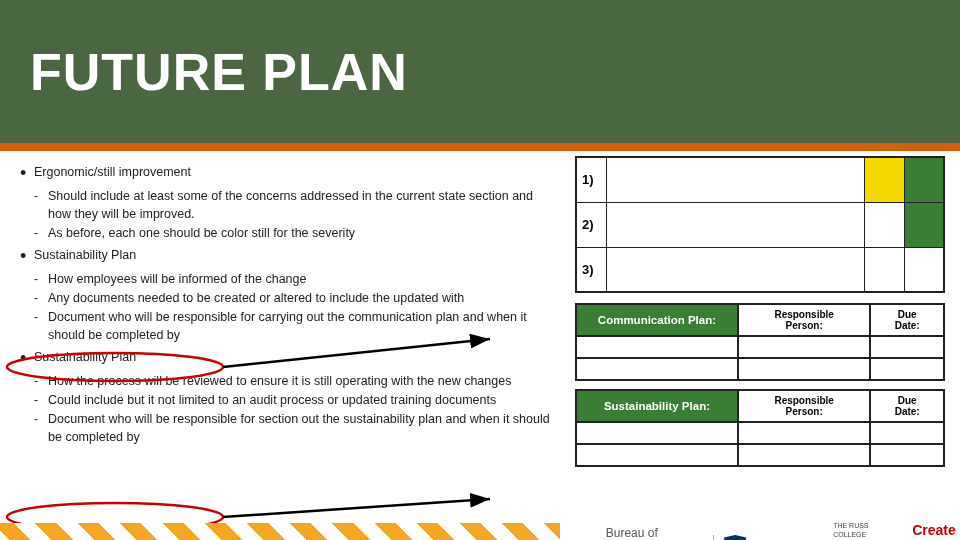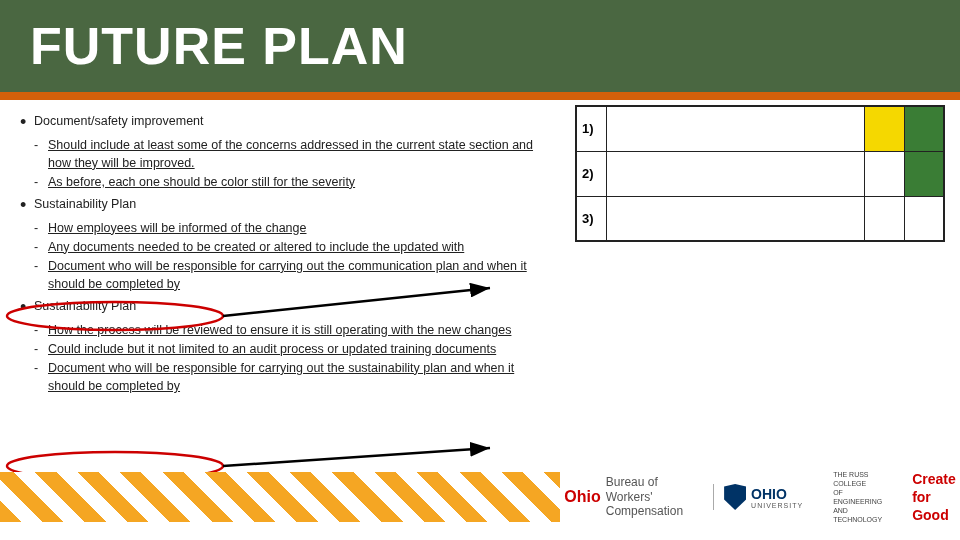--- a/index.html
+++ b/index.html
@@ -8,21 +8,21 @@
       height: 540px;
       overflow: hidden;
       font-family: Arial, sans-serif;
       background: #fff;
       position: relative;
     }
 
     
     .header {
       background: #4a6741;
-      height: 92px;
+      height: 143px;
       display: flex;
       align-items: center;
       padding-left: 30px;
       position: relative;
     }
     .header-title {
       font-size: 52px;
       font-weight: bold;
       color: #fff;
       letter-spacing: 1px;
@@ -66,21 +66,20 @@
     .sub-item {
       padding-left: 14px;
       display: flex;
       margin-bottom: 1px;
     }
     .sub-dash {
       min-width: 14px;
     }
     .sub-text {
       flex: 1;
-      text-decoration: underline;
     }
 
     
     .hazard-stripe {
       height: 50px;
       background: repeating-linear-gradient(
         45deg,
         #f5a623,
         #f5a623 15px,
         #fff 15px,
@@ -219,21 +218,21 @@
 </div>
 
 <div class="orange-stripe"></div>
 
 <div class="main-content">
 
   <div class="left-panel">
 
     <div class="bullet-item">
       <span class="bullet-dot">•</span>
-      <span class="bullet-text">Document/safety improvement</span>
+      <span class="bullet-text">Ergonomic/still improvement</span>
     </div>
     <div class="sub-item">
       <span class="sub-dash">-</span>
       <span class="sub-text">Should include at least some of the concerns addressed in the current state section and how they will be improved.</span>
     </div>
     <div class="sub-item">
       <span class="sub-dash">-</span>
       <span class="sub-text">As before, each one should be color still for the severity</span>
     </div>
 
@@ -261,21 +260,21 @@
     <div class="sub-item">
       <span class="sub-dash">-</span>
       <span class="sub-text">How the process will be reviewed to ensure it is still operating with the new changes</span>
     </div>
     <div class="sub-item">
       <span class="sub-dash">-</span>
       <span class="sub-text">Could include but it not limited to an audit process or updated training documents</span>
     </div>
     <div class="sub-item">
       <span class="sub-dash">-</span>
-      <span class="sub-text">Document who will be responsible for carrying out the sustainability plan and when it should be completed by</span>
+      <span class="sub-text">Document who will be responsible for section out the sustainability plan and when it should be completed by</span>
     </div>
 
     <svg style="position:absolute;left:0;top:118px;width:570px;height:300px;pointer-events:none;">
 
       <ellipse cx="115" cy="98" rx="108" ry="14" fill="none" stroke="#cc0000" stroke-width="2.5"></ellipse>
 
       <line x1="223" y1="98" x2="490" y2="70" stroke="#000" stroke-width="2.5" marker-end="url(#arrowhead)"></line>
       <defs>
         <marker id="arrowhead" markerWidth="8" markerHeight="6" refX="8" refY="3" orient="auto">
           <polygon points="0 0, 8 3, 0 6" fill="#000"></polygon>
@@ -311,21 +310,63 @@
         </tr>
         <tr>
           <td class="row-num">3)</td>
           <td class="row-content" style="height:45px;"></td>
           <td style="background:#fff; width:40px; height:45px;"></td>
           <td style="background:#fff; width:40px; height:45px;"></td>
         </tr>
       </tbody>
     </table>
 
-
+    <div style="margin-top:10px;">
+      <table class="plan-row-table">
+        <tbody>
+          <tr>
+            <td class="lbl">Communication Plan:</td>
+            <td class="resp" style="padding:4px 6px; font-size:10px; font-weight:bold; text-align:center; width:90px;">Responsible<br>Person:</td>
+            <td class="due" style="padding:4px 6px; font-size:10px; font-weight:bold; text-align:center; width:50px;">Due<br>Date:</td>
+          </tr>
+          <tr>
+            <td class="empty" style="height:22px;"></td>
+            <td class="empty"></td>
+            <td class="empty"></td>
+          </tr>
+          <tr>
+            <td class="empty" style="height:22px;"></td>
+            <td class="empty"></td>
+            <td class="empty"></td>
+          </tr>
+        </tbody>
+      </table>
+    </div>
+
+    <div style="margin-top:8px;">
+      <table class="plan-row-table">
+        <tbody>
+          <tr>
+            <td class="lbl">Sustainability Plan:</td>
+            <td class="resp" style="padding:4px 6px; font-size:10px; font-weight:bold; text-align:center; width:90px;">Responsible<br>Person:</td>
+            <td class="due" style="padding:4px 6px; font-size:10px; font-weight:bold; text-align:center; width:50px;">Due<br>Date:</td>
+          </tr>
+          <tr>
+            <td class="empty" style="height:22px;"></td>
+            <td class="empty"></td>
+            <td class="empty"></td>
+          </tr>
+          <tr>
+            <td class="empty" style="height:22px;"></td>
+            <td class="empty"></td>
+            <td class="empty"></td>
+          </tr>
+        </tbody>
+      </table>
+    </div>
 
   </div>
 </div>
 
 <div class="hazard-stripe">
 
   <div class="footer-logos">
 
     <div class="logo-ohio-bwc">
       <span class="logo-text-ohio">Ohio</span>

